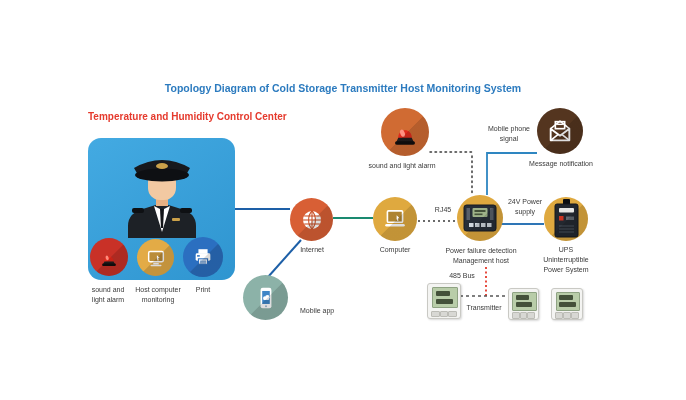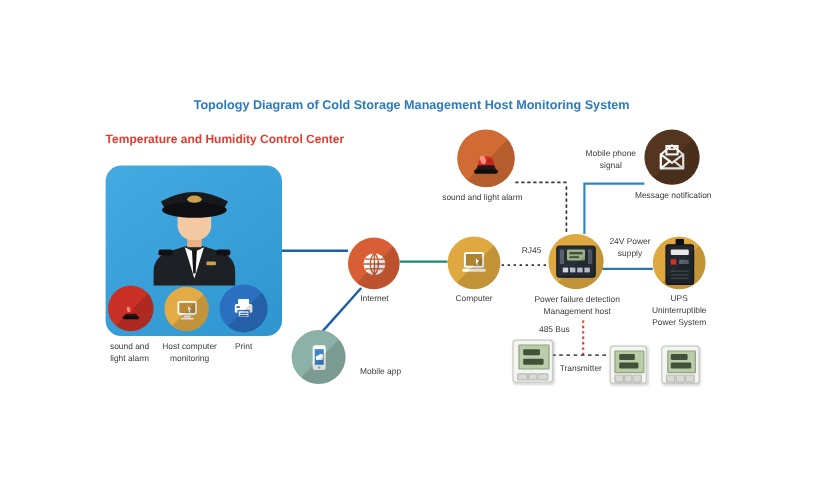--- a/index.html
+++ b/index.html
@@ -78,21 +78,21 @@
   .t-btns{position:absolute;left:10%;bottom:8%;width:80%;height:14%;
           display:flex;justify-content:space-between;}
   .t-btns i{width:26%;height:100%;background:#d8d8d4;border:1px solid #bcbcb6;border-radius:1px;}
 </style>
 </head>
 <body>
 
 <div class="canvas">
 
 
-  <div class="title">Topology Diagram of Cold Storage Management Host Monitoring System</div>
+  <div class="title">Topology Diagram of Cold Storage Transmitter Host Monitoring System</div>
   <div class="cc-heading">Temperature and Humidity Control Center</div>
 
   <svg class="connectors" width="686" height="400" viewBox="0 0 686 400">
     <path d="M235,209 L290,209" stroke="#1d5fa7" stroke-width="2" fill="none"></path>
     <path d="M333,218 L373,218" stroke="#1a8a70" stroke-width="2" fill="none"></path>
     <path d="M301,240 L268,277" stroke="#1d5fa7" stroke-width="2" fill="none"></path>
     <path d="M418,221 L457,221" stroke="#3a3a3a" stroke-width="1.5" stroke-dasharray="2,3" fill="none"></path>
     <path d="M430,152 L472,152 M472,156 L472,193" stroke="#3a3a3a" stroke-width="1.5" stroke-dasharray="1.5,3.5" stroke-linecap="round" fill="none"></path>
     <path d="M487,195 L487,153 L537,153" stroke="#2e86c1" stroke-width="1.8" fill="none"></path>
     <path d="M500,224 L544,224" stroke="#2e75b6" stroke-width="1.8" fill="none"></path>

